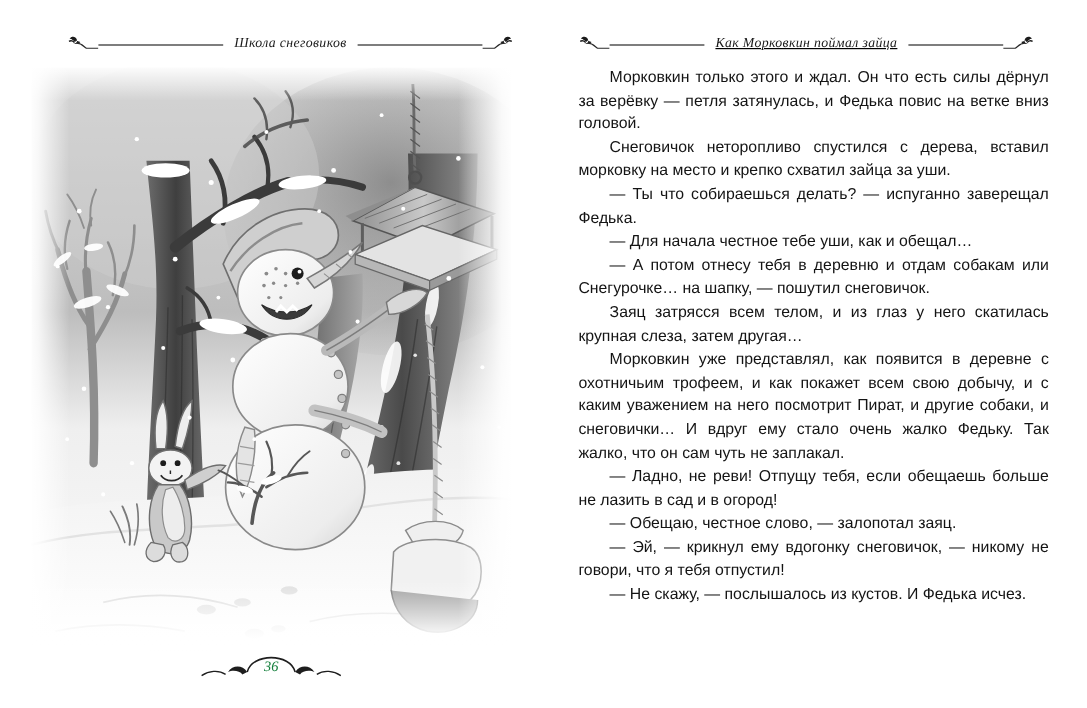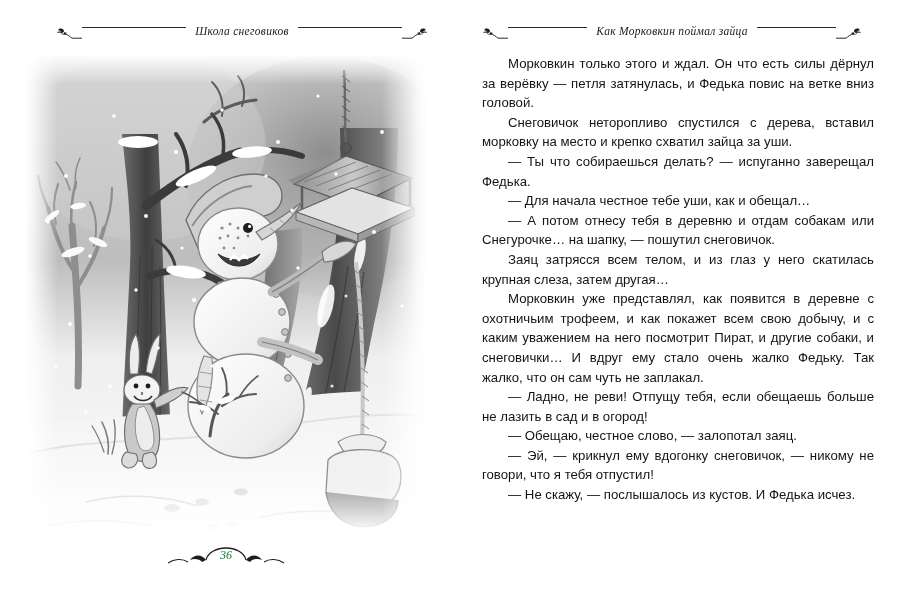--- a/index.html
+++ b/index.html
@@ -22,25 +22,26 @@
   }
   .page-left{width:460px;}
   .page-right{width:446px;}
 
   
   .runhead{
     position:absolute;
     top:26px;
     height:22px;
     display:flex;
+    align-items:center;
     justify-content:center;
     gap:0px;
   }
   .page-left .runhead{left:56px;right:32px;}
-  .page-right .runhead{left:22px;right:44px;}
+  .page-right .runhead{left:22px;right:44px;text-decoration:underline;}
   .runhead .rule{
     flex:1 1 auto;
     height:1px;
     background:#2a2a2a;
     margin-top:1px;
   }
   .runhead .title{
     font-family:"Liberation Serif", serif;
     font-style:italic;
     font-size:11.5px;

